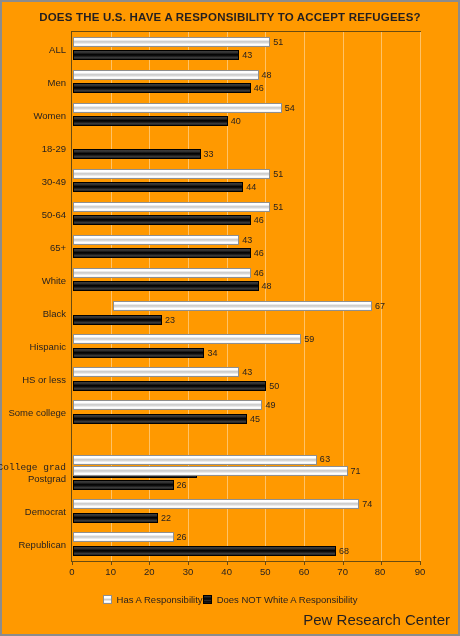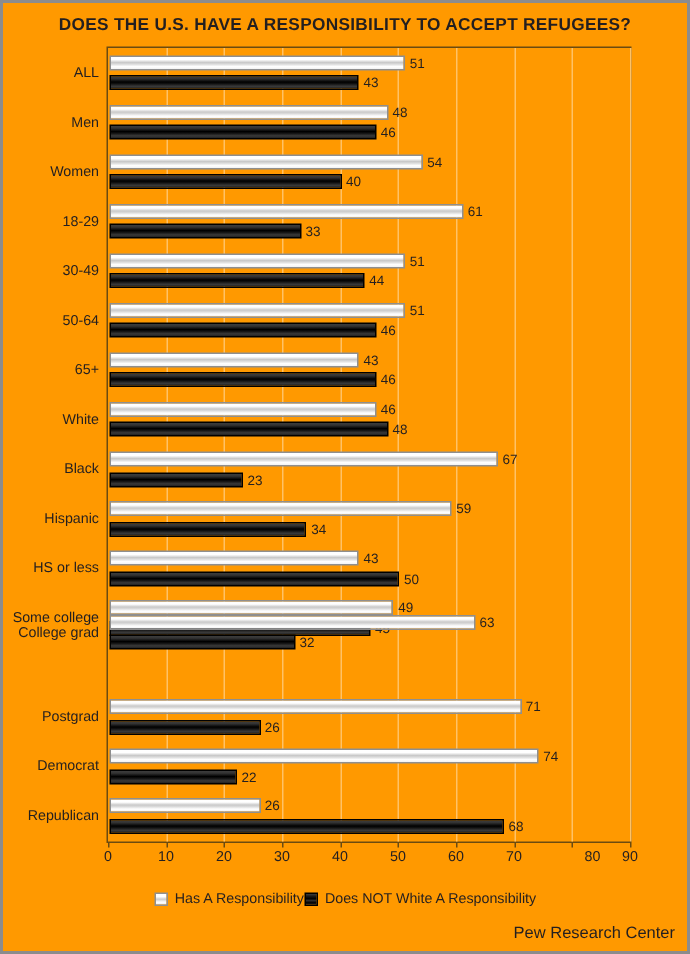--- a/index.html
+++ b/index.html
@@ -163,21 +163,21 @@
   .legend-label {
     font-size: 9.5px;
     color: #231f20;
     white-space: nowrap;
   }
   
   #source-note {
     position: absolute;
     right: 8px;
     bottom: 6px;
-    font-size: 11px;
+    font-size: 15px;
     color: #231f20;
     white-space: nowrap;
   }
 </style>
 </head>
 <body>
 
 <div id="chart-root">
 
   <div id="chart-title">DOES THE U.S. HAVE A RESPONSIBILITY TO ACCEPT REFUGEES?</div>
@@ -220,24 +220,20 @@
           <div class="bar light"></div>
           <div class="bar-value">54</div>
         </div>
         <div class="bar-row bottom" style="width: 154.667px;">
           <div class="bar dark"></div>
           <div class="bar-value">40</div>
         </div>
       </div>
       <div class="cat-group" style="top: 99.1875px; height: 33.0625px;">
         <div class="cat-label">18-29</div>
-        <div class="bar-row top" style="width: 235.867px;">
-          <div class="bar light"></div>
-          <div class="bar-value">61</div>
-        </div>
         <div class="bar-row bottom" style="width: 127.6px;">
           <div class="bar dark"></div>
           <div class="bar-value">33</div>
         </div>
       </div>
       <div class="cat-group" style="top: 132.25px; height: 33.0625px;">
         <div class="cat-label">30-49</div>
         <div class="bar-row top" style="width: 197.2px;">
           <div class="bar light"></div>
           <div class="bar-value">51</div>
@@ -275,21 +271,21 @@
           <div class="bar light"></div>
           <div class="bar-value">46</div>
         </div>
         <div class="bar-row bottom" style="width: 185.6px;">
           <div class="bar dark"></div>
           <div class="bar-value">48</div>
         </div>
       </div>
       <div class="cat-group" style="top: 264.5px; height: 33.0625px;">
         <div class="cat-label">Black</div>
-        <div class="bar-row top" style="width: 259.067px;">
+        <div class="bar-row top" style="width: 259.067px; margin-left: 40px;">
           <div class="bar light"></div>
           <div class="bar-value">67</div>
         </div>
         <div class="bar-row bottom" style="width: 88.9333px;">
           <div class="bar dark"></div>
           <div class="bar-value">23</div>
         </div>
       </div>
       <div class="cat-group" style="top: 297.562px; height: 33.0625px;">
         <div class="cat-label">Hispanic</div>
@@ -317,21 +313,21 @@
         <div class="cat-label">Some college</div>
         <div class="bar-row top" style="width: 189.467px;">
           <div class="bar light"></div>
           <div class="bar-value">49</div>
         </div>
         <div class="bar-row bottom" style="width: 174px;">
           <div class="bar dark"></div>
           <div class="bar-value">45</div>
         </div>
       </div>
-      <div class="cat-group" style="top: 373px; height: 33.0625px;">
+      <div class="cat-group" style="top: 418px; height: 33.0625px; font-family: Liberation Mono, monospace;">
         <div class="cat-label">College grad</div>
         <div class="bar-row top" style="width: 243.6px;">
           <div class="bar light"></div>
           <div class="bar-value">63</div>
         </div>
         <div class="bar-row bottom" style="width: 123.733px;">
           <div class="bar dark"></div>
           <div class="bar-value">32</div>
         </div>
       </div>
@@ -381,21 +377,21 @@
       <div class="tick-label" style="left: 117px;">30</div>
       <div class="tick-mark" style="left: 155.667px;"></div>
       <div class="tick-label" style="left: 155.667px;">40</div>
       <div class="tick-mark" style="left: 194.333px;"></div>
       <div class="tick-label" style="left: 194.333px;">50</div>
       <div class="tick-mark" style="left: 233px;"></div>
       <div class="tick-label" style="left: 233px;">60</div>
       <div class="tick-mark" style="left: 271.667px;"></div>
       <div class="tick-label" style="left: 271.667px;">70</div>
       <div class="tick-mark" style="left: 310.333px;"></div>
-      <div class="tick-label" style="left: 324px;">80</div>
+      <div class="tick-label" style="left: 309px;">80</div>
       <div class="tick-mark" style="left: 349px;"></div>
       <div class="tick-label" style="left: 349px;">90</div>
     </div>
 
   <div id="legend">
       <div class="legend-item">
         <span class="legend-swatch light"></span>
         <span class="legend-label">Has A Responsibility</span>
       </div>
       <div class="legend-item">

